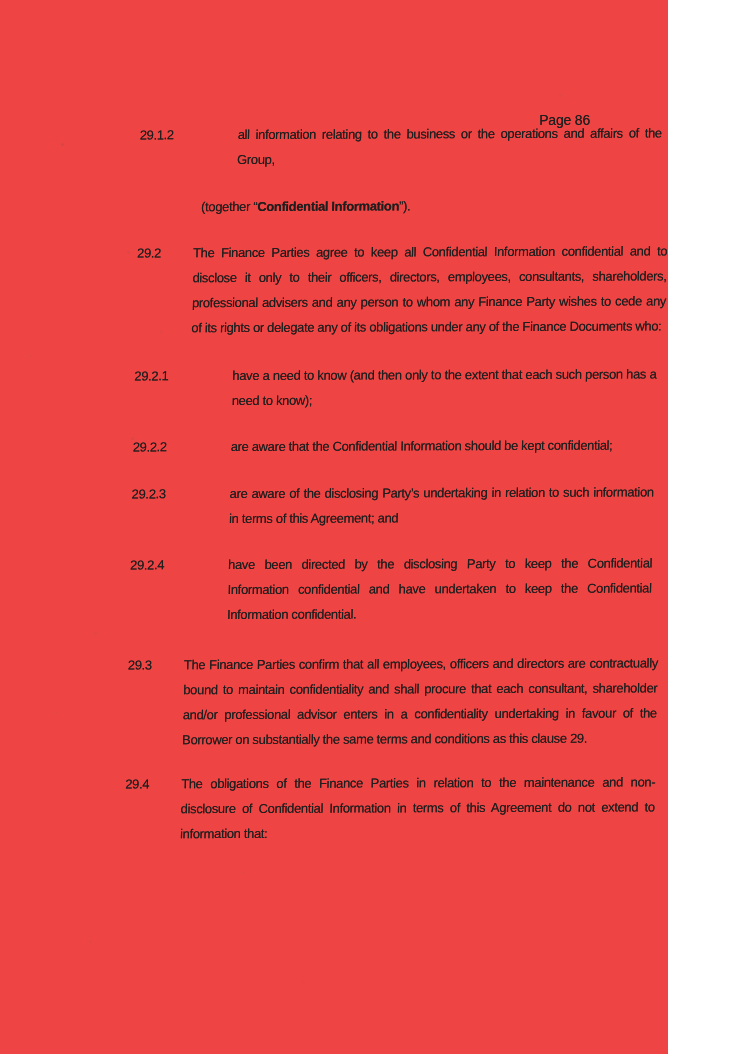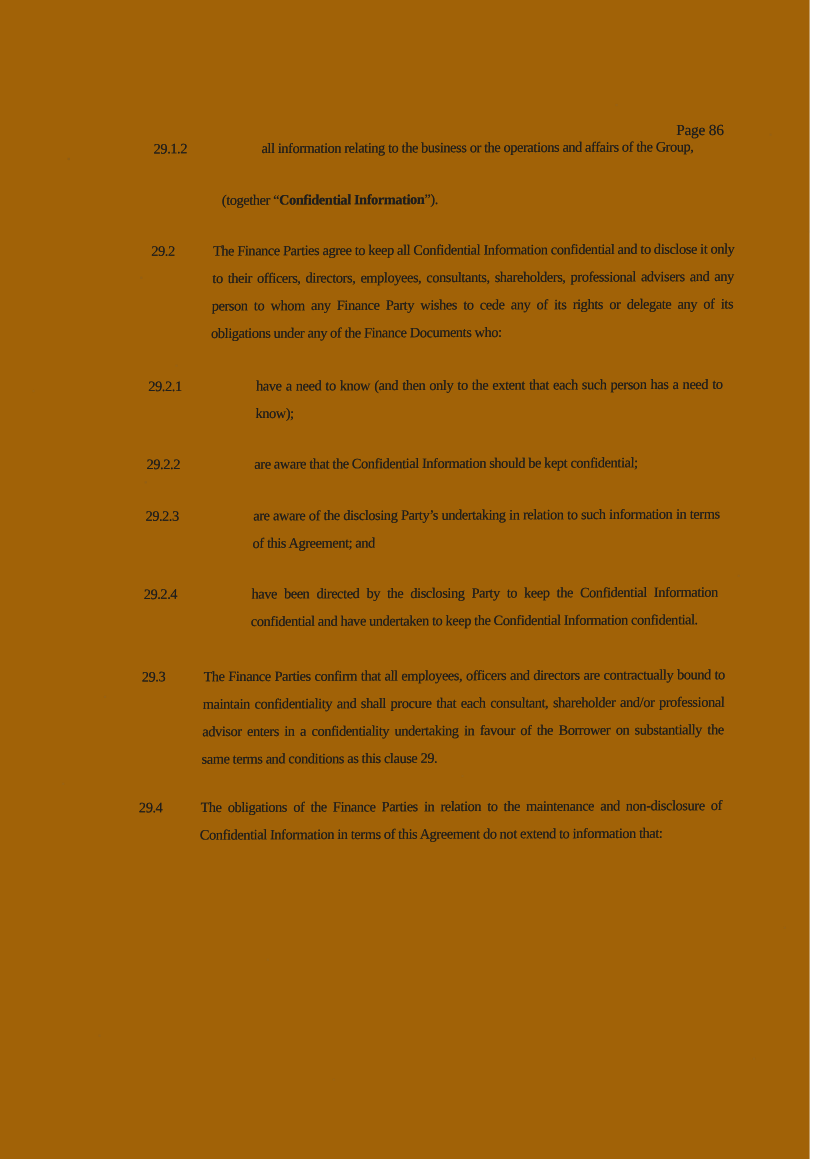--- a/index.html
+++ b/index.html
@@ -2,25 +2,25 @@
 <html><head>
 <meta charset="utf-8">
 <style>
   html, body {
     margin: 0;
     padding: 0;
     background: #ffffff;
   }
   .sheet {
     position: relative;
-    width: 736px;
+    width: 668px;
     height: 1054px;
-    background: #a16207;
+    background: #ef4444;
     overflow: hidden;
-    font-family: Liberation Serif, serif;
+    font-family: Liberation Sans, sans-serif;
     color: #1e1e1e;
   }
   
   .speckles {
     position: absolute;
     top: 0; left: 0;
     width: 1px; height: 1px;
     background: transparent;
     box-shadow:
       62px 144px 0 0.5px rgba(80,80,80,0.18),

